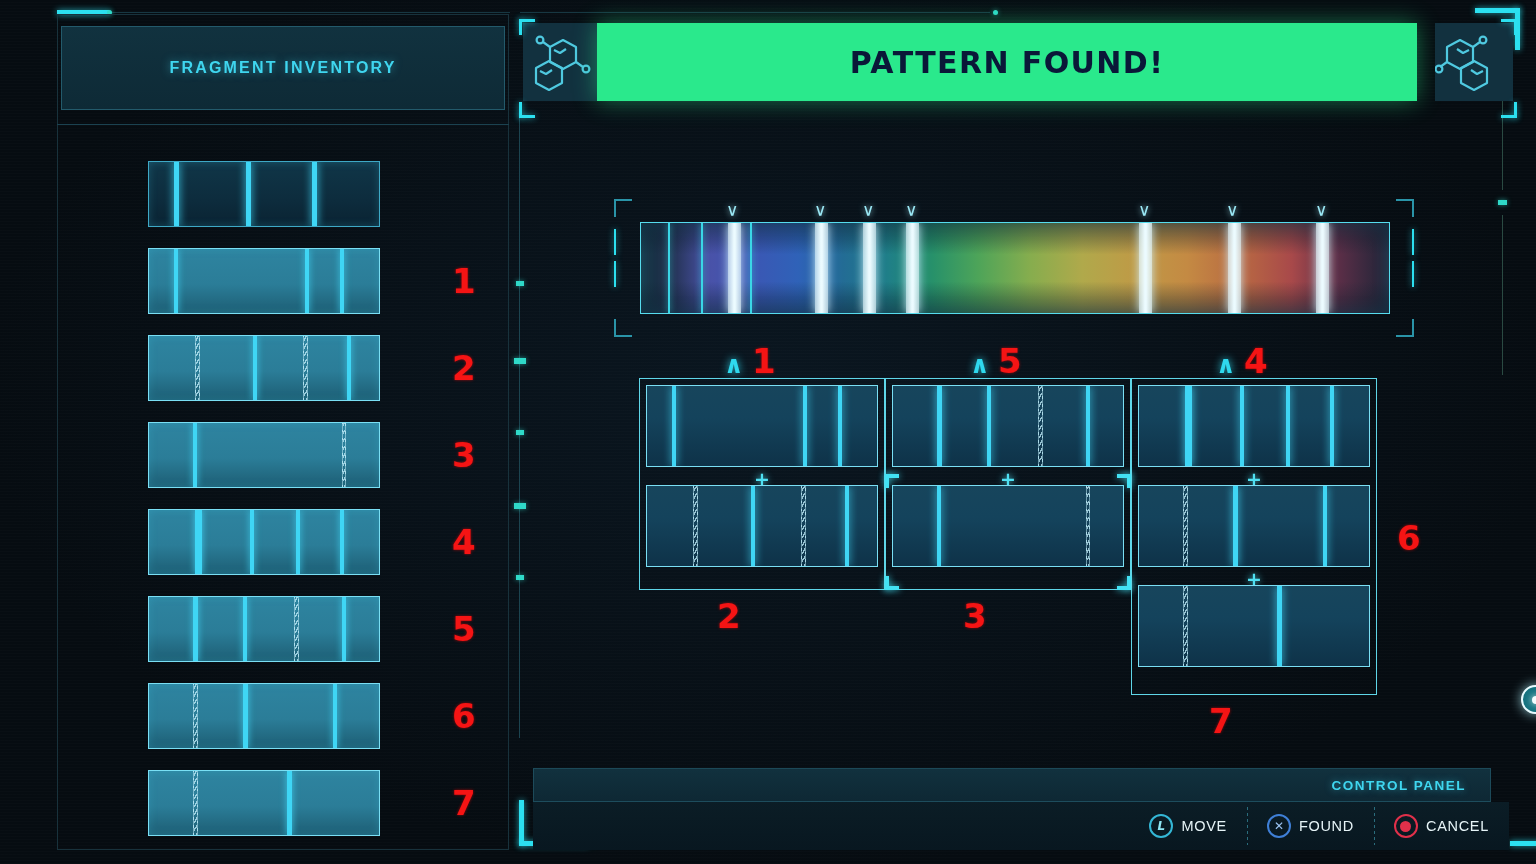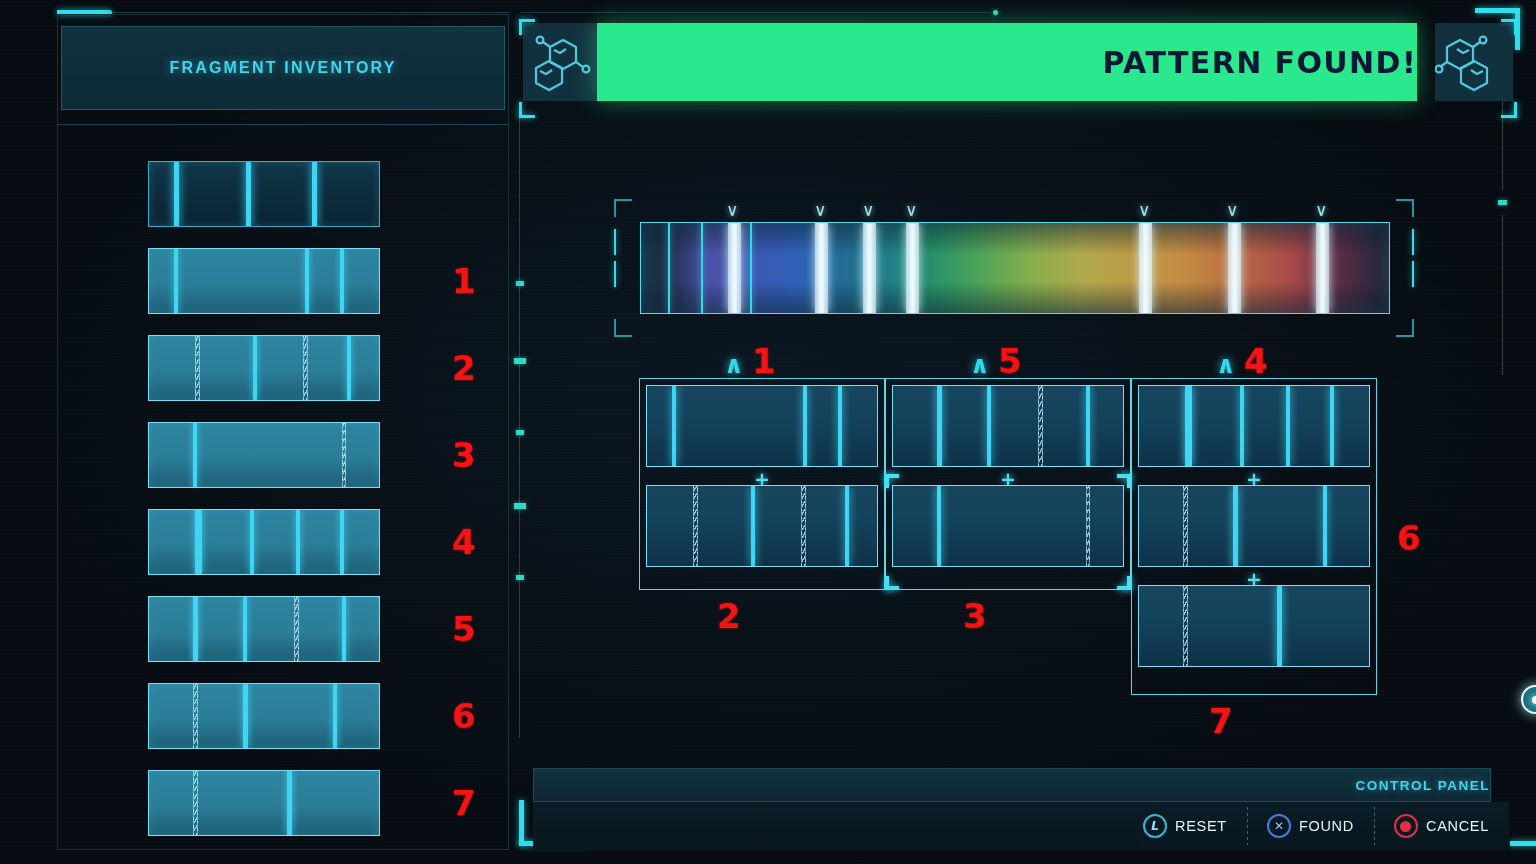--- a/index.html
+++ b/index.html
@@ -84,21 +84,21 @@
   #hud-top { position: absolute; left: 0; top: 9px; width: 998px; height: 94px; }
   .mol-box {
     position: absolute; top: 0; width: 78px; height: 78px;
     background: #12313f; border: 0;
   }
   #mol-left { left: 4px; }
   #mol-right { left: 916px; }
   #banner {
     position: absolute; left: 78px; top: 0; width: 820px; height: 78px;
     background: #2ae98c;
-    display: flex; align-items: center; justify-content: flex-end;
+    display: flex; align-items: center; justify-content: center;
     box-shadow: 0 0 22px rgba(42,233,140,.45);
   }
   #banner-text {
     color: #0a1838; font-size: 30px; font-weight: 700; letter-spacing: 1.4px;
     font-family: "DejaVu Sans", sans-serif;
   }
 
   
   #spectrum-wrap { position: absolute; left: 95px; top: 185px; width: 800px; height: 138px; }
   #spectrum {
@@ -172,21 +172,21 @@
     content: ""; width: 8px; height: 8px; border-radius: 50%; background: #f2feff;
     box-shadow: 0 0 7px rgba(242,254,255,.95);
   }
 
   
   #cp { position: absolute; left: 14px; top: 734px; width: 976px; height: 102px; }
   #cp-title-bar {
     position: absolute; left: 0; top: 20px; width: 958px; height: 34px;
     background: linear-gradient(180deg, #11313e 0%, #0e2834 100%);
     border: 1px solid rgba(40,100,118,.55);
-    display: flex; align-items: center; justify-content: flex-end; padding-right: 0;
+    display: flex; align-items: center; justify-content: flex-end; padding-right: 24px;
   }
   #cp-title {
     color: #3fd6ef; font-size: 13.5px; letter-spacing: 1.5px; font-weight: 600;
     text-shadow: 0 0 7px rgba(63,214,239,.55);
   }
   #cp-bar {
     position: absolute; left: 0; top: 54px; width: 976px; height: 48px;
     background: linear-gradient(180deg, #0b1d26 0%, #081720 100%);
     display: flex; align-items: center; justify-content: flex-end;
   }
@@ -494,21 +494,21 @@
 
     <div id="cursor"></div>
 
     <div id="cp">
       <div id="cp-title-bar">
         <span id="cp-title">CONTROL PANEL</span>
       </div>
       <div id="cp-bar">
           <div class="cp-item">
             <div class="btn-round btn-L">L</div>
-            <span class="cp-label">RESET</span>
+            <span class="cp-label">MOVE</span>
           </div>
           <div class="cp-item">
             <div class="btn-round btn-X">✕</div>
             <span class="cp-label">FOUND</span>
           </div>
           <div class="cp-item">
             <div class="btn-round btn-C"></div>
             <span class="cp-label">CANCEL</span>
           </div>
         </div>

